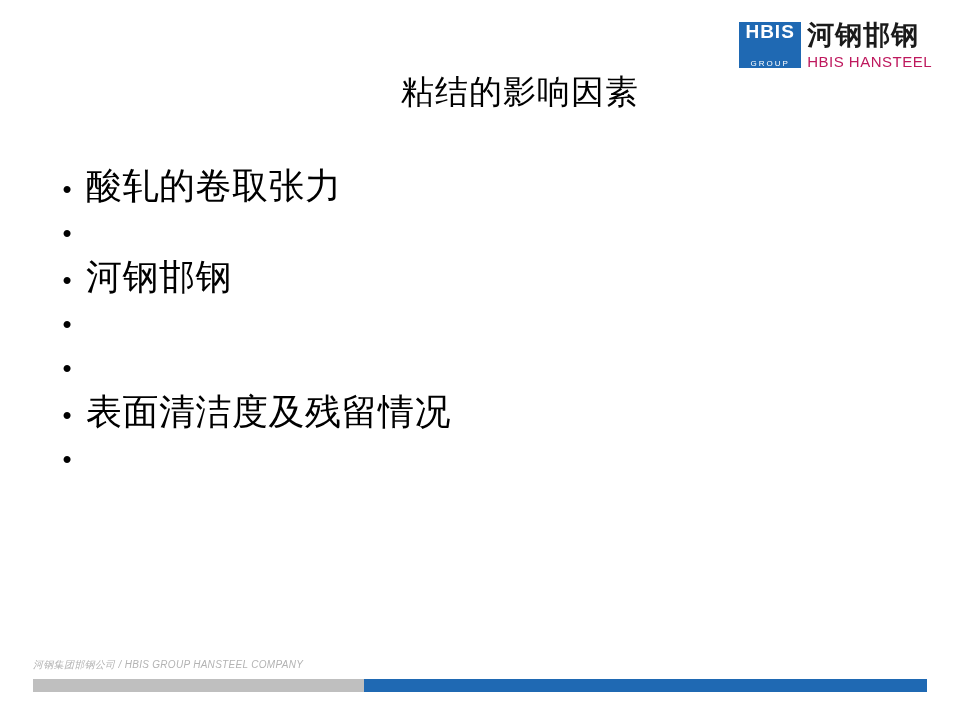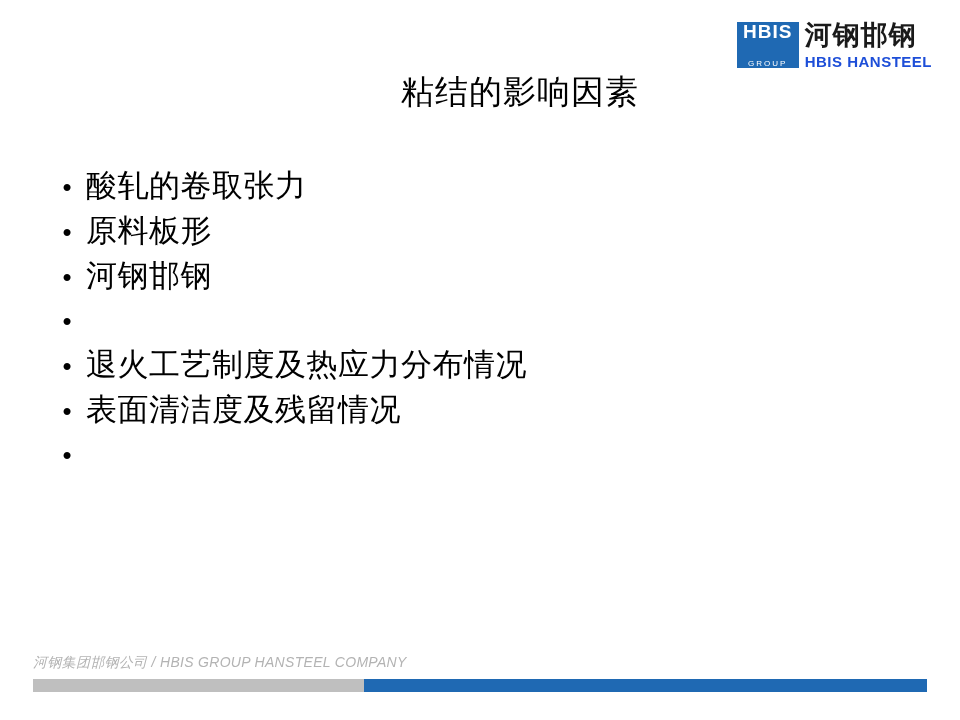--- a/index.html
+++ b/index.html
@@ -56,22 +56,22 @@
   }
   .logo-cn {
     font-size: 27px;
     font-weight: bold;
     color: #1a1a1a;
     line-height: 1;
     letter-spacing: 1px;
   }
   .logo-en {
     font-size: 15px;
-    font-weight: bold;
-    color: #1d4ed8;
+    font-weight: normal;
+    color: #be185d;
     line-height: 1;
     margin-top: 5px;
     letter-spacing: 0.5px;
   }
   
   .title {
     position: absolute;
     top: 70px;
     left: 0;
     width: 960px;
@@ -96,31 +96,31 @@
   }
   .bullet-dot {
     width: 38px;
     flex: 0 0 38px;
     text-align: center;
     font-size: 26px;
     color: #000000;
     line-height: 36px;
   }
   .bullet-text {
-    font-size: 31px;
+    font-size: 36px;
     color: #000000;
     line-height: 36px;
     letter-spacing: 0.5px;
   }
   
   .footer-text {
     position: absolute;
     left: 33px;
     bottom: 48px;
-    font-size: 14px;
+    font-size: 10px;
     color: #b3b3b3;
     letter-spacing: 0.3px;
     font-style: italic;
   }
   .footer-bar {
     position: absolute;
     left: 33px;
     bottom: 28px;
     width: 894px;
     height: 13px;
@@ -157,35 +157,33 @@
 
   <div class="content">
 
     <div class="bullet">
       <span class="bullet-dot">•</span>
       <span class="bullet-text">酸轧的卷取张力</span>
     </div>
 
     <div class="bullet">
       <span class="bullet-dot">•</span>
-      <span class="bullet-text">原料板形</span>
     </div>
 
     <div class="bullet">
       <span class="bullet-dot">•</span>
       <span class="bullet-text">河钢邯钢</span>
     </div>
 
     <div class="bullet">
       <span class="bullet-dot">•</span>
     </div>
 
     <div class="bullet">
       <span class="bullet-dot">•</span>
-      <span class="bullet-text">退火工艺制度及热应力分布情况</span>
     </div>
 
     <div class="bullet">
       <span class="bullet-dot">•</span>
       <span class="bullet-text">表面清洁度及残留情况</span>
     </div>
 
     <div class="bullet">
       <span class="bullet-dot">•</span>
     </div>

